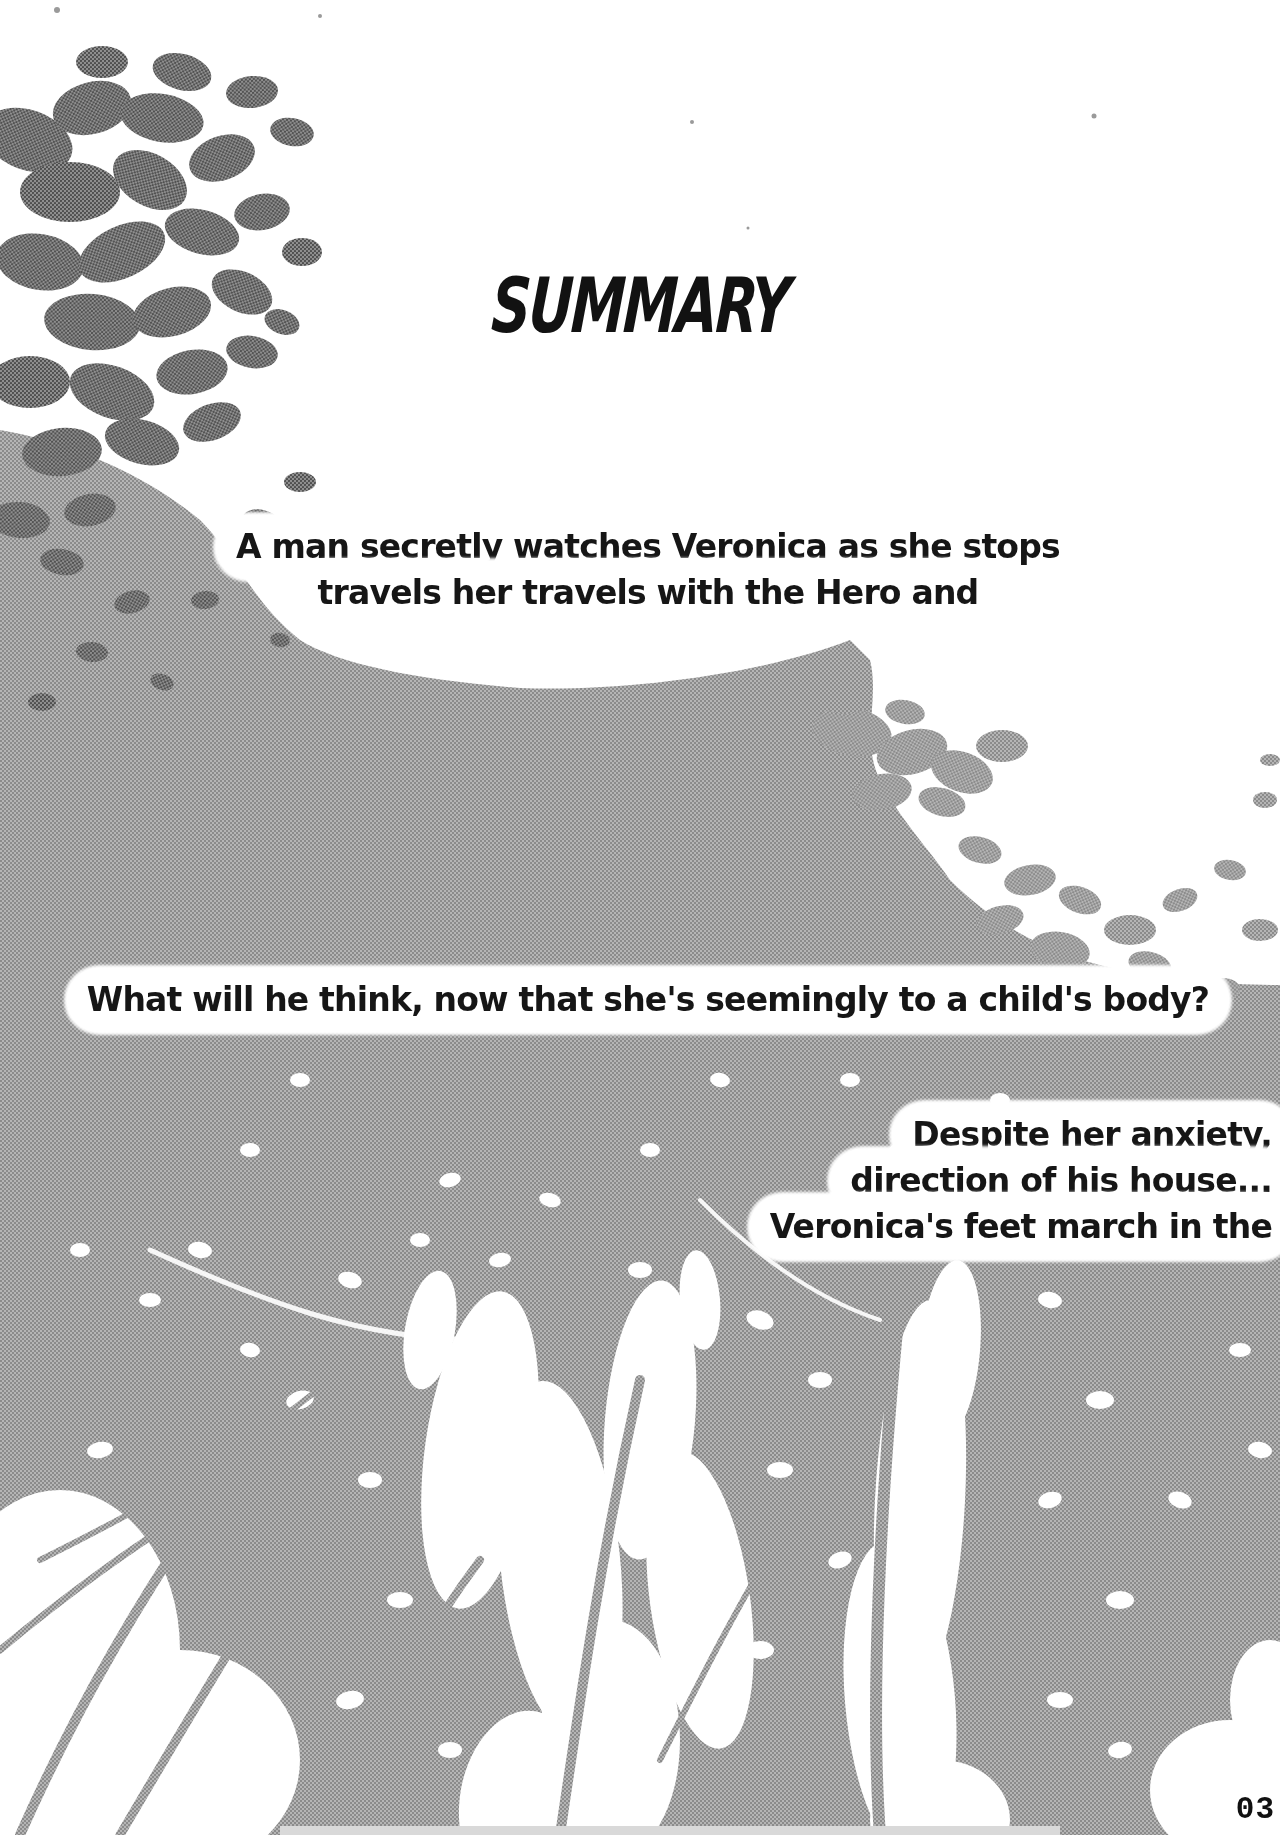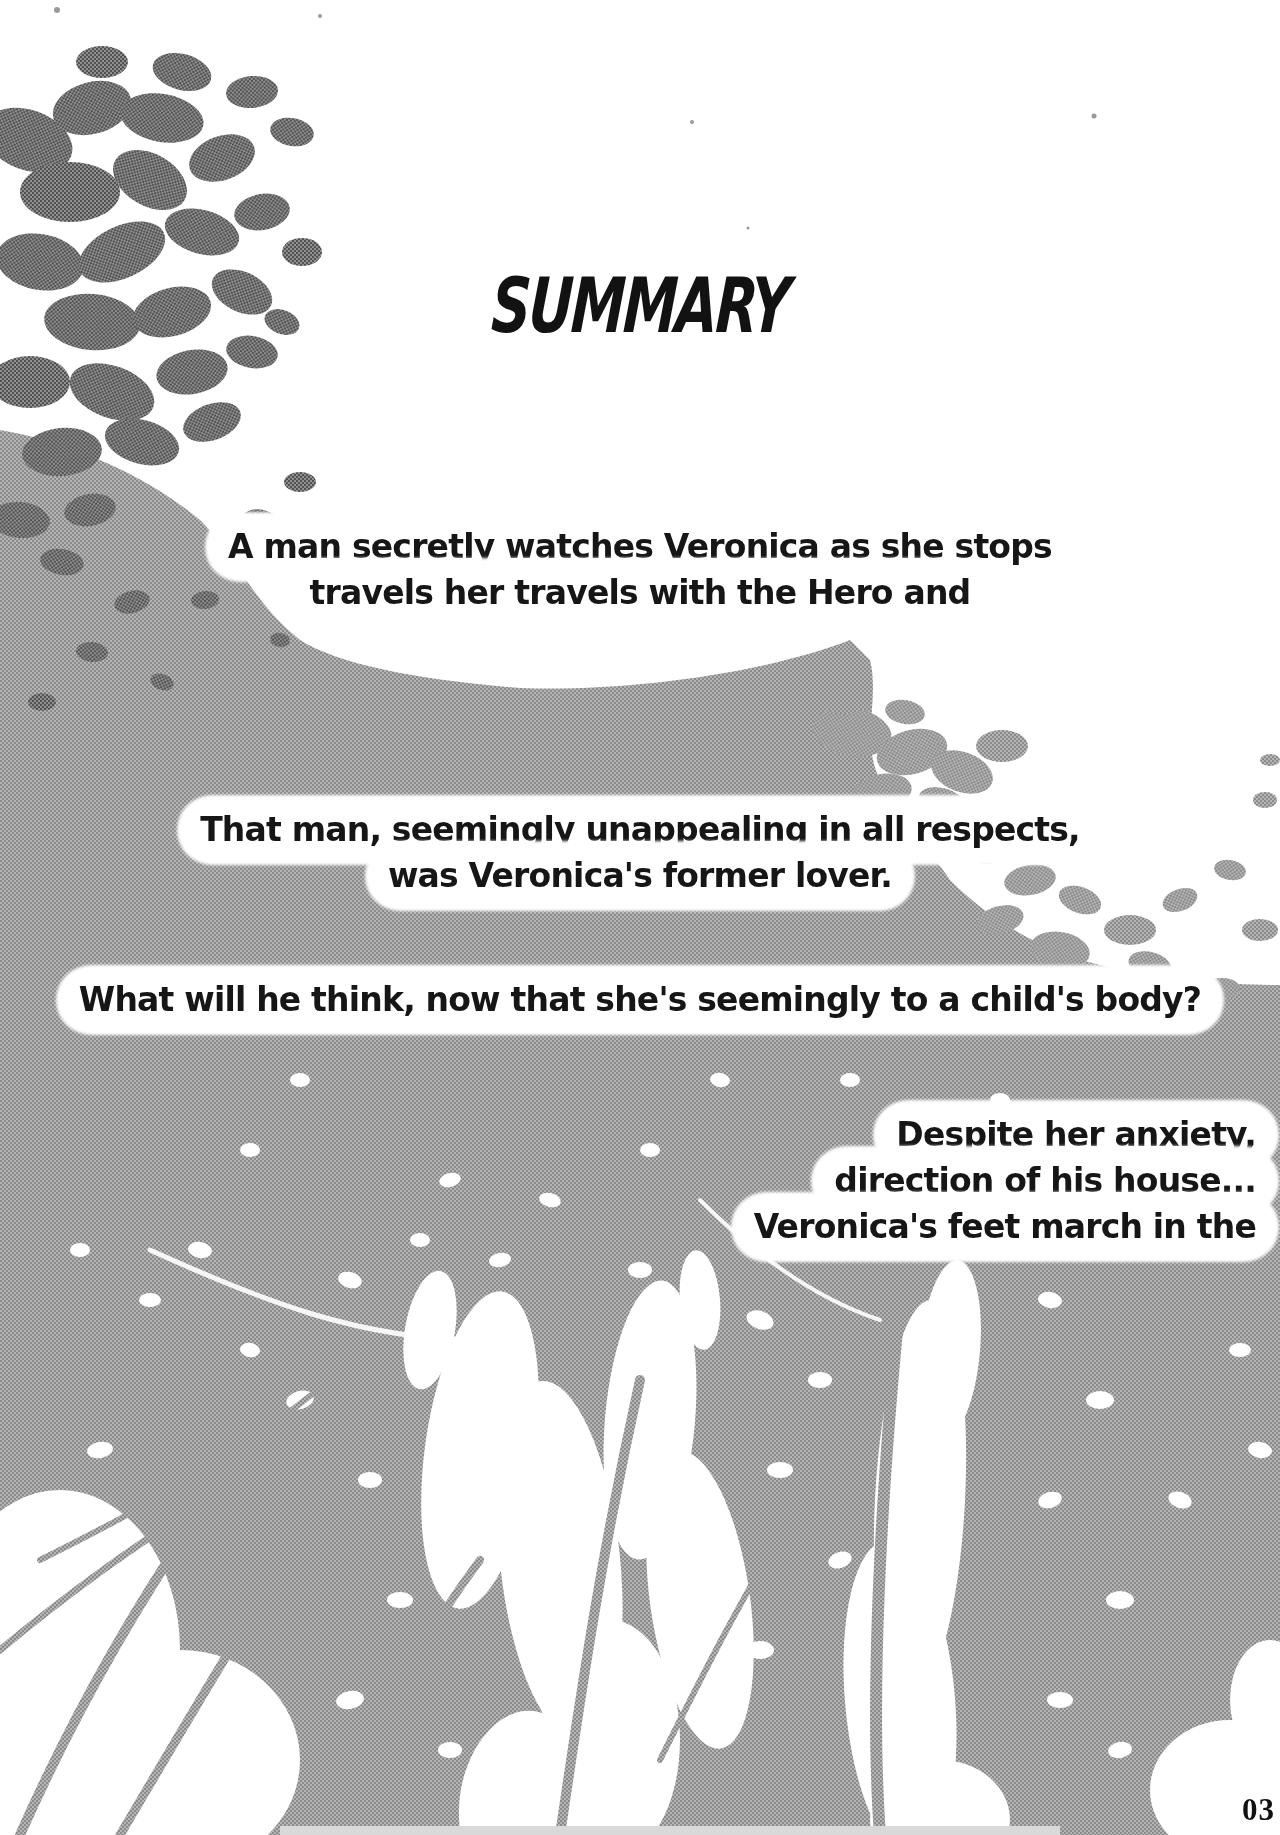--- a/index.html
+++ b/index.html
@@ -2,27 +2,27 @@
 <html><head>
 <meta charset="utf-8">
 <style>
   html,body{margin:0;padding:0;background:#e8e8e8;}
   .page{position:relative;width:1280px;height:1835px;background:#ffffff;overflow:hidden;
         font-family:"DejaVu Sans",sans-serif;}
   .bg{position:absolute;left:0;top:0;width:1280px;height:1835px;}
   .title-wrap{position:absolute;left:0;right:0;top:268px;text-align:center;line-height:76px;}
   .title{display:inline-block;font-family:"DejaVu Sans",sans-serif;font-style:italic;font-weight:bold;
          font-size:76px;color:#121212;letter-spacing:-3px;transform:scaleX(0.72) skewX(-4deg);}
-  .para{position:absolute;left:0;right:16px;text-align:center;margin-left:16px;}
+  .para{position:absolute;left:0;right:0;text-align:center;margin-left:16px;}
   .line{height:46px;line-height:46px;white-space:nowrap;}
   .halo{display:inline-block;line-height:40px;font-size:33px;font-weight:bold;color:#161616;
         letter-spacing:-0.8px;background:#ffffff;border-radius:22px;padding:0 8px;
         box-shadow:0 0 0 12px #ffffff, 0 0 3px 15px #ffffff;}
   #p1{top:527px;} #p2{top:810px;} #p3{top:980px;} #p4{top:1115px;text-align:right;}
-  .pageno{position:absolute;right:5px;top:1792px;font-family:Liberation Serif, serif;
+  .pageno{position:absolute;right:5px;top:1792px;font-family:Liberation Mono, monospace;
           font-size:31px;font-weight:bold;color:#111;letter-spacing:1px;}
 </style>
 </head>
 <body>
 
 <div class="page">
 
   <svg class="bg" viewBox="0 0 1280 1835" aria-hidden="true">
     <defs>
       <pattern id="ht" width="4" height="4" patternUnits="userSpaceOnUse">
@@ -191,24 +191,20 @@
 
   <div class="title-wrap">
     <span class="title">SUMMARY</span>
   </div>
 
   <div class="para" id="p1">
     <div class="line"><span class="halo">A man secretly watches Veronica as she stops</span></div>
     <div class="line"><span class="halo">travels her travels with the Hero and</span></div>
   </div>
 
-  <div class="para" id="p2">
-    <div class="line"><span class="halo">That man, seemingly unappealing in all respects,</span></div>
-    <div class="line"><span class="halo">was Veronica's former lover.</span></div>
-  </div>
 
   <div class="para" id="p3">
     <div class="line"><span class="halo">What will he think, now that she's seemingly to a child's body?</span></div>
   </div>
 
   <div class="para" id="p4">
     <div class="line"><span class="halo">Despite her anxiety,</span></div>
     <div class="line"><span class="halo">direction of his house...</span></div>
     <div class="line"><span class="halo">Veronica's feet march in the</span></div>
   </div>

